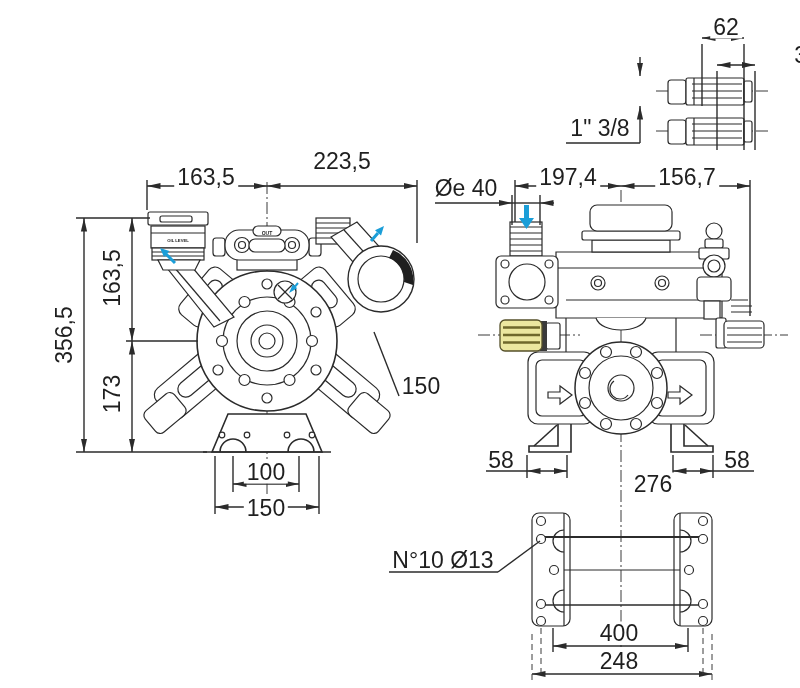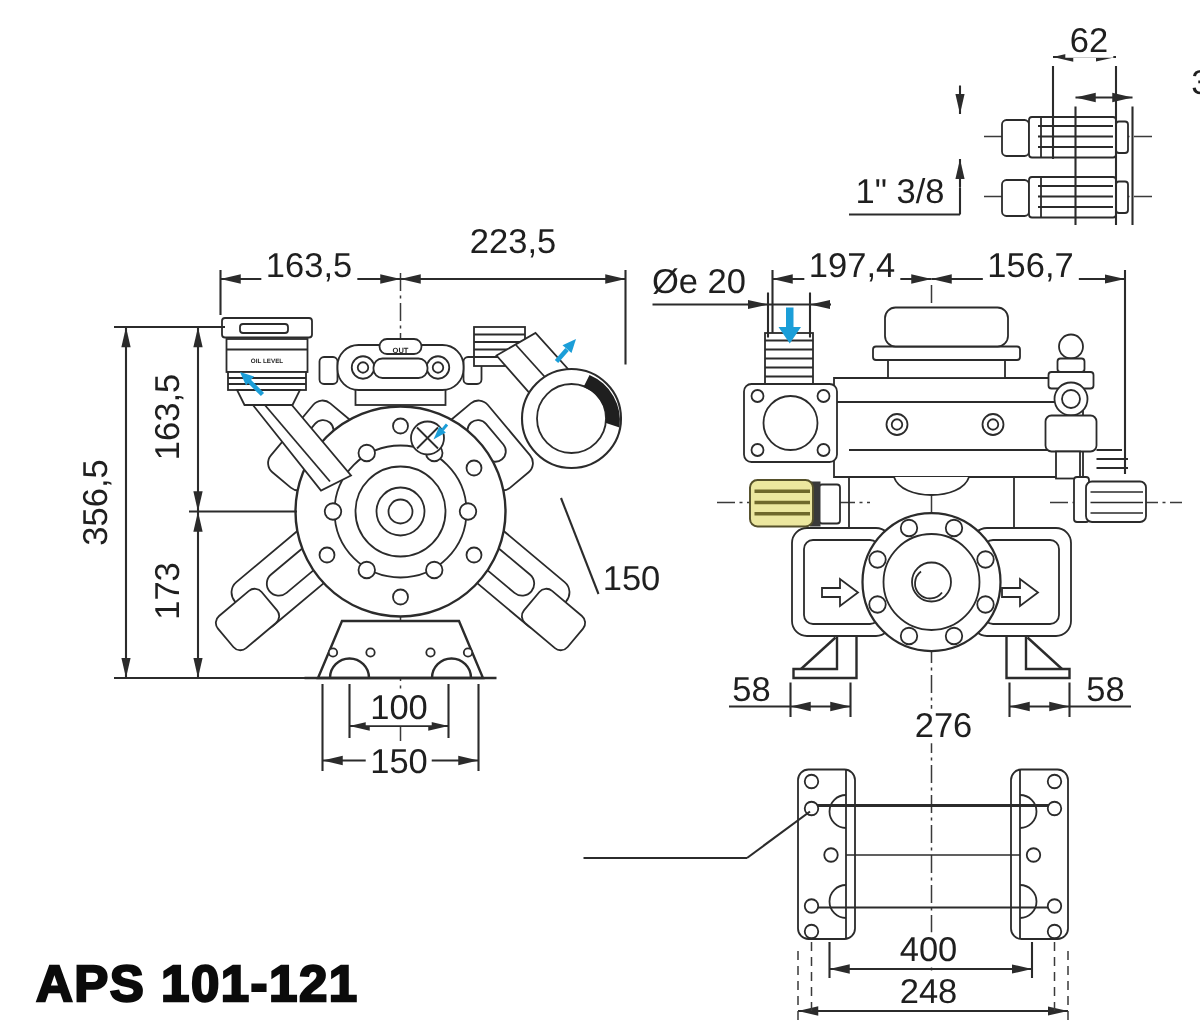--- a/index.html
+++ b/index.html
@@ -338,25 +338,25 @@
 
 <span class="dim" style="left:206px;top:177px">163,5</span>
 <span class="dim" style="left:342px;top:161px">223,5</span>
 <span class="dim rot" style="left:64px;top:335px">356,5</span>
 <span class="dim rot" style="left:112px;top:278px">163,5</span>
 <span class="dim rot" style="left:112px;top:394px">173</span>
 <span class="dim" style="left:266px;top:472px">100</span>
 <span class="dim" style="left:266px;top:508px">150</span>
 <span class="dim nobg" style="left:421px;top:386px">150</span>
 
-<span class="dim nobg" style="left:466px;top:188px">Øe 20</span>
+<span class="dim nobg" style="left:466px;top:188px">Øe 40</span>
 <span class="dim" style="left:568px;top:177px">197,4</span>
 <span class="dim" style="left:687px;top:177px">156,7</span>
 <span class="dim nobg" style="left:501px;top:460px">58</span>
-<span class="dim" style="left:629px;top:484px">276</span>
+<span class="dim" style="left:653px;top:484px">276</span>
 <span class="dim nobg" style="left:737px;top:460px">58</span>
 
+<span class="dim nobg" style="left:443px;top:560px">N°10 Ø13</span>
 <span class="dim" style="left:619px;top:633px">400</span>
 <span class="dim" style="left:619px;top:661px">248</span>
 
-<div class="title">APS 101-121</div>
 
 </div>
 
 </body></html>

